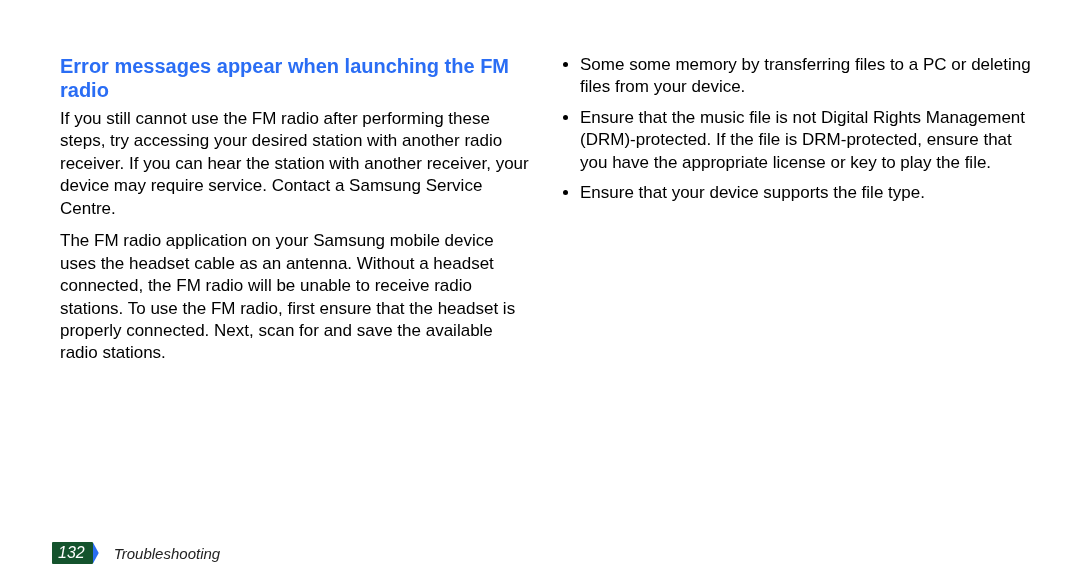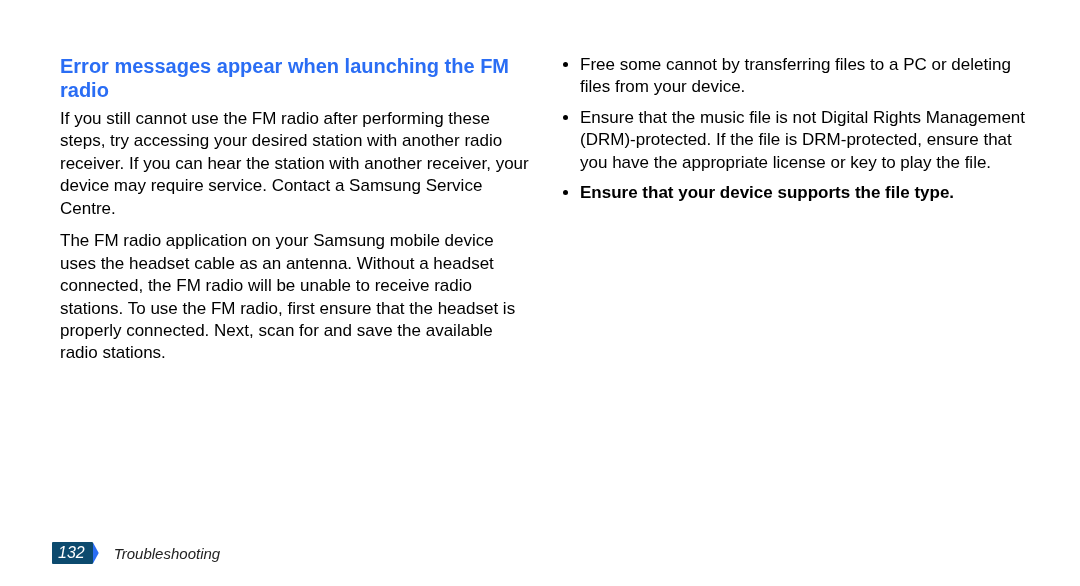--- a/index.html
+++ b/index.html
@@ -40,30 +40,30 @@
   ul.bullets {
     margin: 0;
     padding-left: 18px;
     font-size: 17px;
     line-height: 1.32;
   }
   ul.bullets li {
     margin-bottom: 8px;
     list-style-type: disc;
   }
-  ul.bullets li:last-child { margin-bottom: 8px; font-weight: bold; }
+  ul.bullets li:last-child { margin-bottom: 8px; }
   .footer {
     position: absolute;
     left: 52px;
     bottom: 22px;
     display: flex;
     align-items: center;
   }
   .page-box {
-    background: #0c4a6e;
+    background: #14532d;
     color: #fff;
     font-weight: 400;
     font-style: italic;
     font-size: 16px;
     padding: 2px 8px 2px 6px;
     border-radius: 1px;
     margin-right: 6px;
     position: relative;
   }
   .page-box::after {
@@ -90,21 +90,21 @@
   <div class="columns">
 
     <div class="col">
       <h2 class="section-heading">Error messages appear when launching the FM radio</h2>
       <p class="body">If you still cannot use the FM radio after performing these steps, try accessing your desired station with another radio receiver. If you can hear the station with another receiver, your device may require service. Contact a Samsung Service Centre.</p>
       <p class="body">The FM radio application on your Samsung mobile device uses the headset cable as an antenna. Without a headset connected, the FM radio will be unable to receive radio stations. To use the FM radio, first ensure that the headset is properly connected. Next, scan for and save the available radio stations.</p>
     </div>
 
     <div class="col">
       <ul class="bullets">
-        <li>Free some cannot by transferring files to a PC or deleting files from your device.</li>
+        <li>Some some memory by transferring files to a PC or deleting files from your device.</li>
         <li>Ensure that the music file is not Digital Rights Management (DRM)-protected. If the file is DRM-protected, ensure that you have the appropriate license or key to play the file.</li>
         <li>Ensure that your device supports the file type.</li>
       </ul>
     </div>
 
   </div>
 
   <div class="footer">
     <span class="page-box">132</span>
     <span class="footer-title">Troubleshooting</span>

